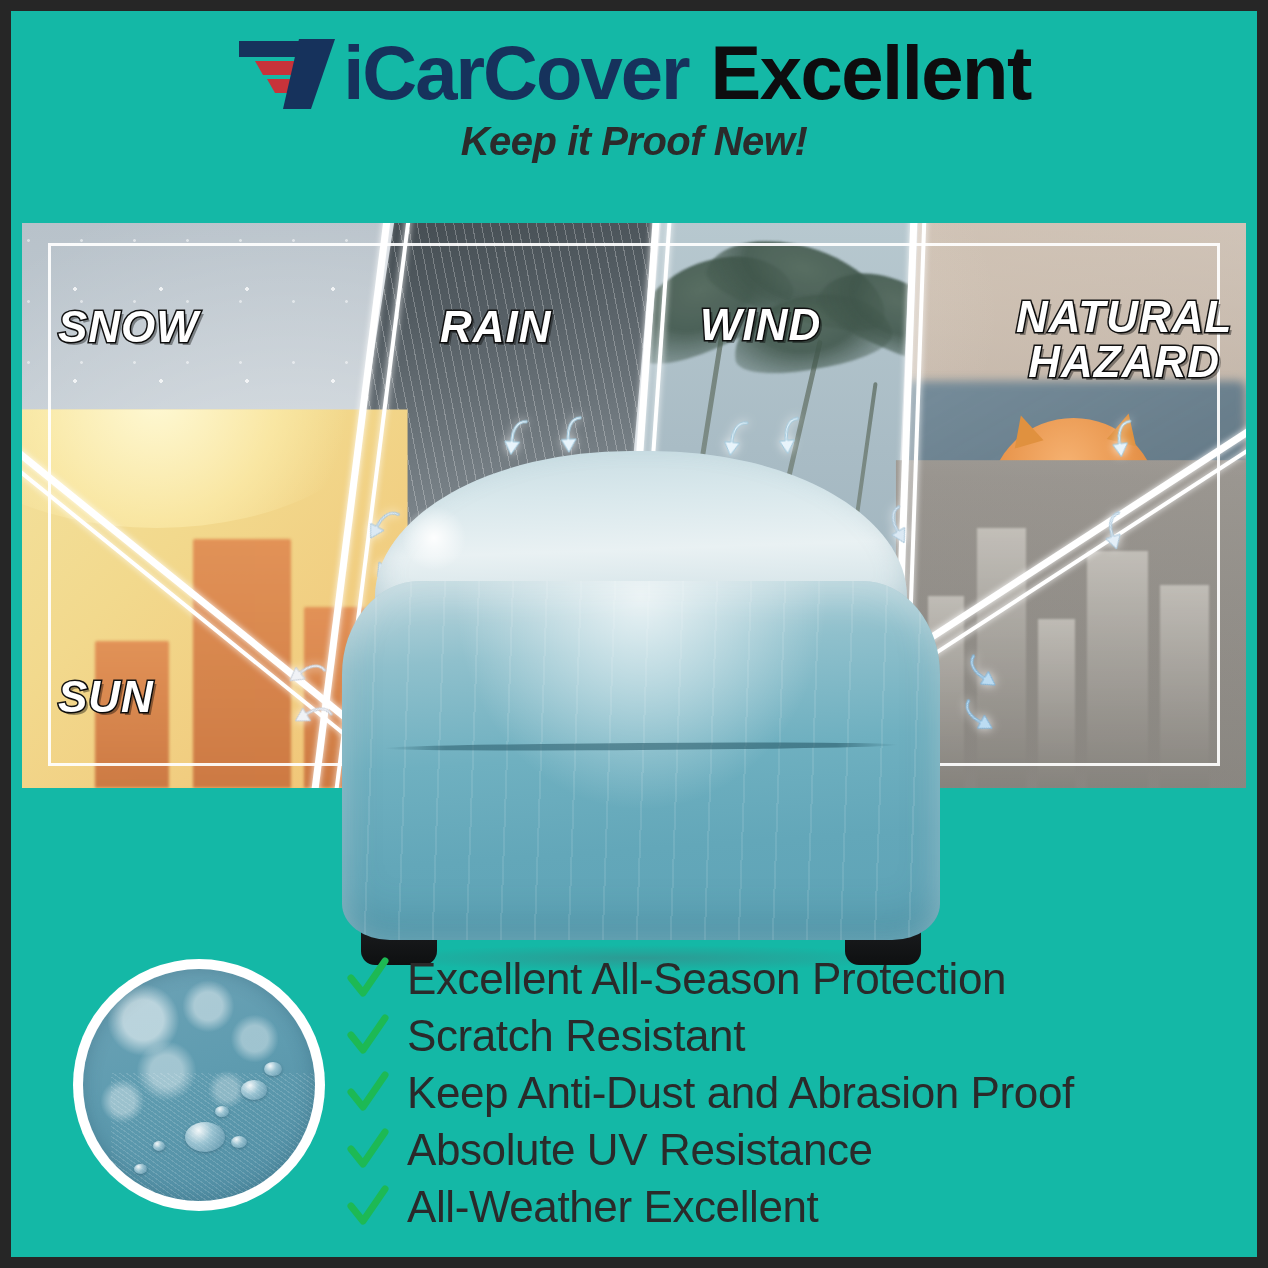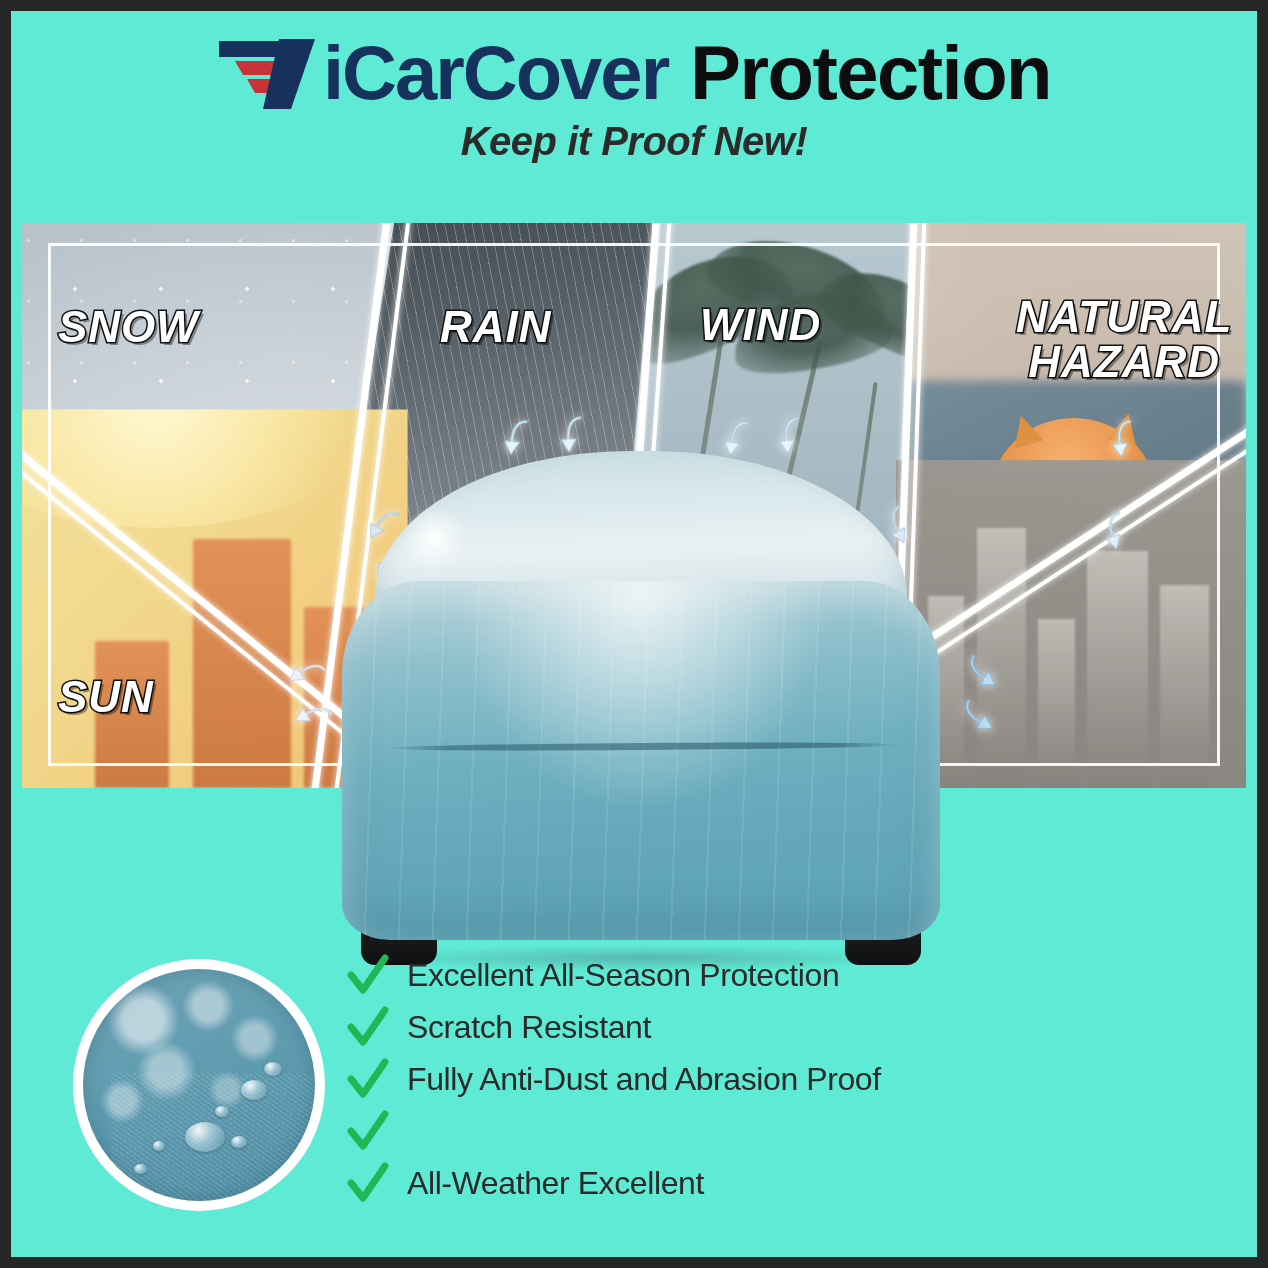--- a/index.html
+++ b/index.html
@@ -7,21 +7,21 @@
   html,body { width:1268px; height:1268px; }
   body {
     font-family:"Liberation Sans", sans-serif;
     background:#ffffff;
     overflow:hidden;
   }
 
   #page {
     position:relative;
     width:1268px; height:1268px;
-    background:#5eead4;
+    background:#14b8a6;
     border:11px solid #262626;
     overflow:hidden;
   }
 
   
   .header {
     position:absolute; top:0; left:0; right:0; height:200px;
     display:flex; flex-direction:column; align-items:center;
     justify-content:flex-start; padding-top:24px;
   }
@@ -235,21 +235,21 @@
   
   .features {
     position:absolute; left:336px; top:942px; width:820px;
   }
   .feat-row {
     display:flex; align-items:center; gap:18px; margin-bottom:6px;
   }
   .check { width:42px; height:46px; flex:none; }
   .check svg{width:100%;height:100%;display:block;}
   .feat-text {
-    font-size:32px; color:#2a2a2a; line-height:1.16; letter-spacing:-0.4px;
+    font-size:44px; color:#2a2a2a; line-height:1.16; letter-spacing:-0.4px;
   }
 
   
   .swatch {
     position:absolute; left:62px; top:948px;
     width:252px; height:252px; border-radius:50%;
     background:#ffffff;
     padding:10px;
   }
   .swatch-in {
@@ -281,21 +281,21 @@
 
   <div class="header">
     <div class="title-row">
       <svg class="logo-mark" viewBox="0 0 104 74">
         <path d="M2 4 H86 L70 20 H2 Z" fill="#16325c"></path>
         <path d="M18 24 H74 L64 38 H26 Z" fill="#c8333a"></path>
         <path d="M30 42 H66 L58 56 H38 Z" fill="#c8333a"></path>
         <path d="M62 2 H98 L74 72 H46 Z" fill="#16325c"></path>
       </svg>
       <span class="brand">iCarCover</span>
-      <span class="brand-suffix">Protection</span>
+      <span class="brand-suffix">Excellent</span>
     </div>
     <div class="tagline">Keep it Proof New!</div>
   </div>
 
   <div class="collage">
 
     <div class="panel p-snow">
       <div class="snow-dots"></div>
       <div class="snowflake">❄</div>
     </div>
@@ -487,29 +487,30 @@
       </span>
       <span class="feat-text">Scratch Resistant</span>
     </div>
 
     <div class="feat-row">
       <span class="check">
         <svg viewBox="0 0 42 46">
             <path d="M4 22 L16 37 L38 5" fill="none" stroke="#1db954" stroke-width="7" stroke-linecap="round" stroke-linejoin="round"></path>
           </svg>
       </span>
-      <span class="feat-text">Fully Anti-Dust and Abrasion Proof</span>
+      <span class="feat-text">Keep Anti-Dust and Abrasion Proof</span>
     </div>
 
     <div class="feat-row">
       <span class="check">
         <svg viewBox="0 0 42 46">
             <path d="M4 22 L16 37 L38 5" fill="none" stroke="#1db954" stroke-width="7" stroke-linecap="round" stroke-linejoin="round"></path>
           </svg>
       </span>
+      <span class="feat-text">Absolute UV Resistance</span>
     </div>
 
     <div class="feat-row">
       <span class="check">
         <svg viewBox="0 0 42 46">
             <path d="M4 22 L16 37 L38 5" fill="none" stroke="#1db954" stroke-width="7" stroke-linecap="round" stroke-linejoin="round"></path>
           </svg>
       </span>
       <span class="feat-text">All-Weather Excellent</span>
     </div>

